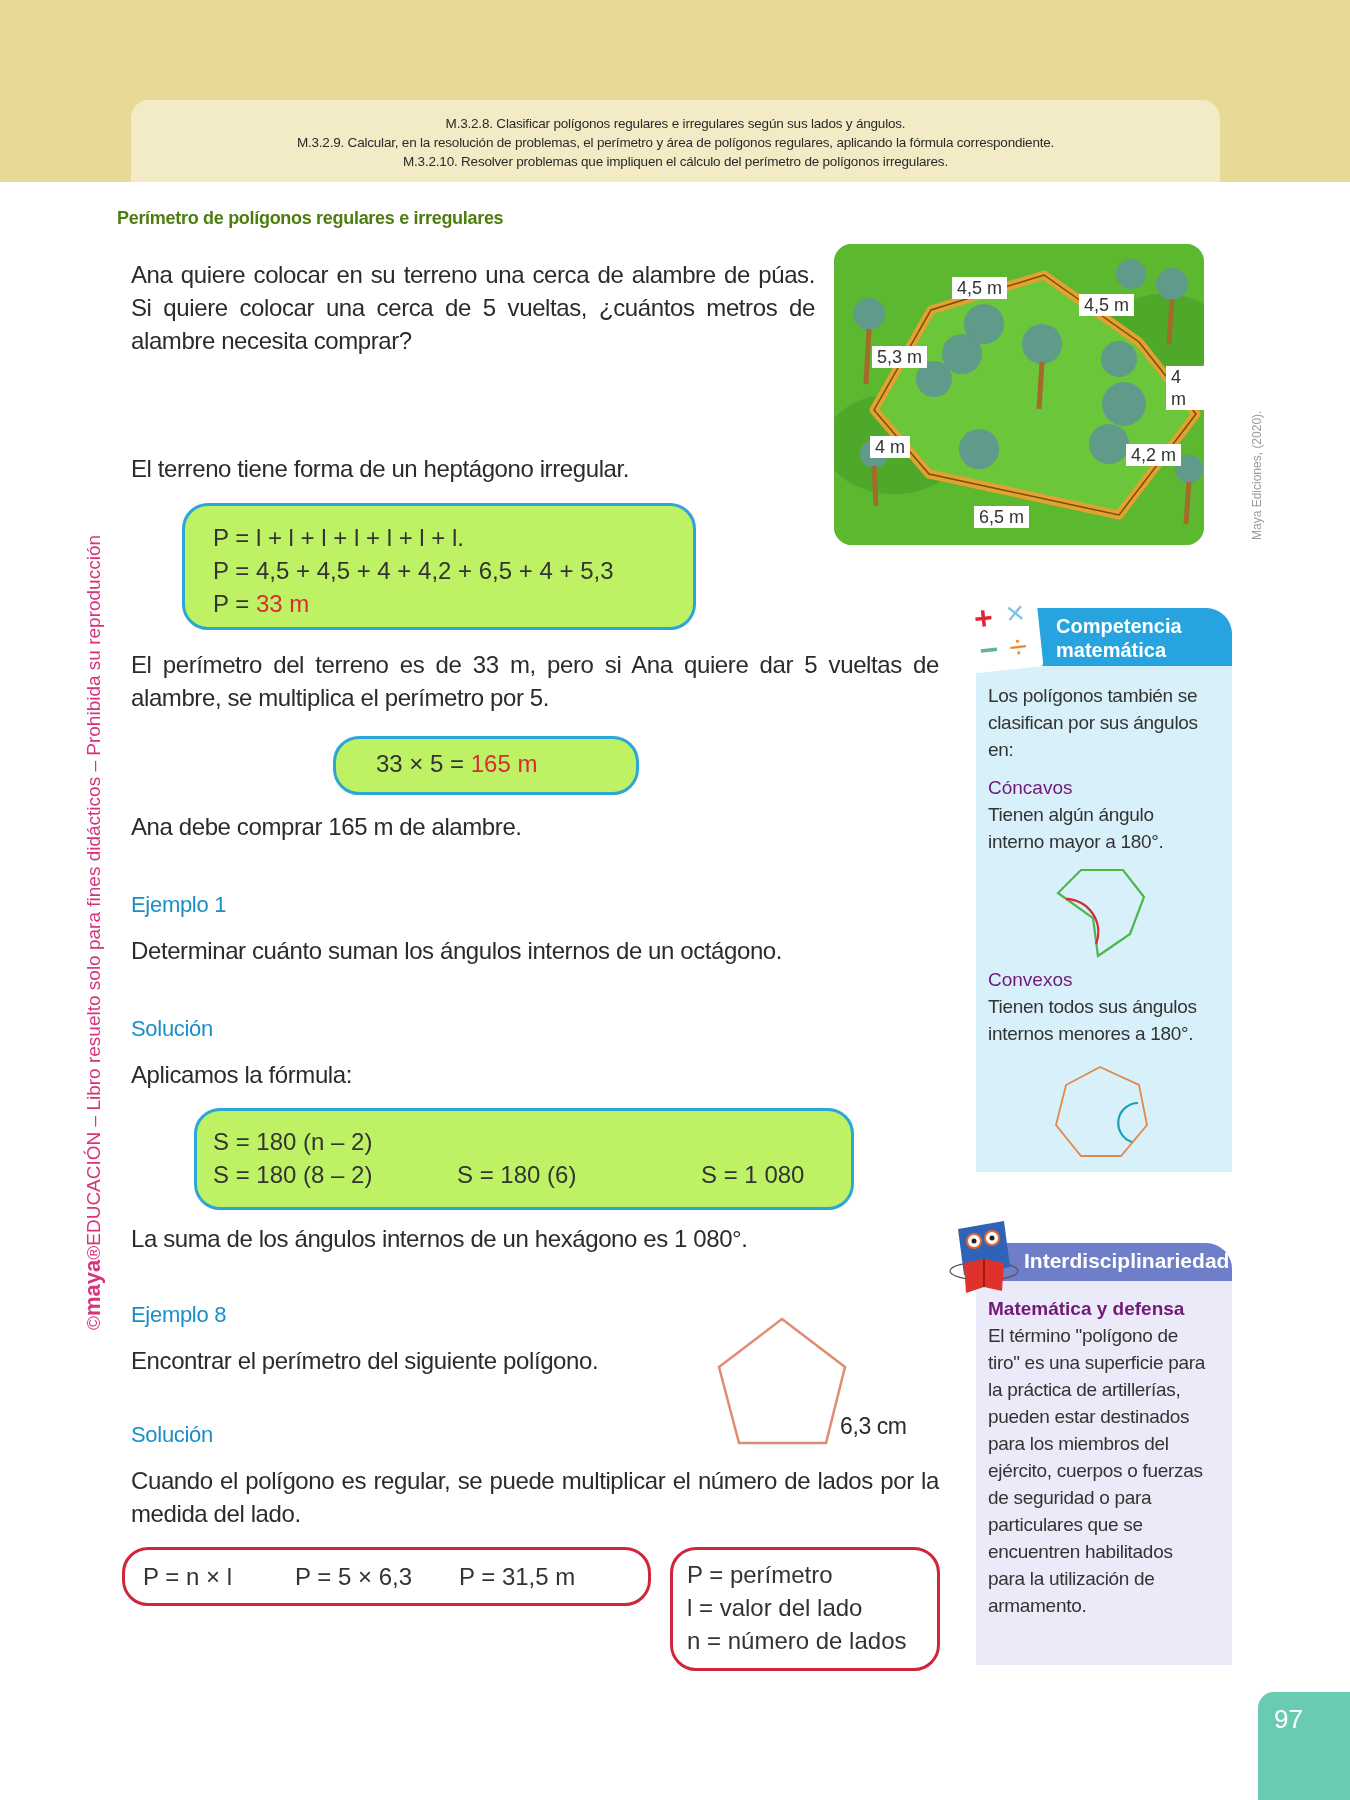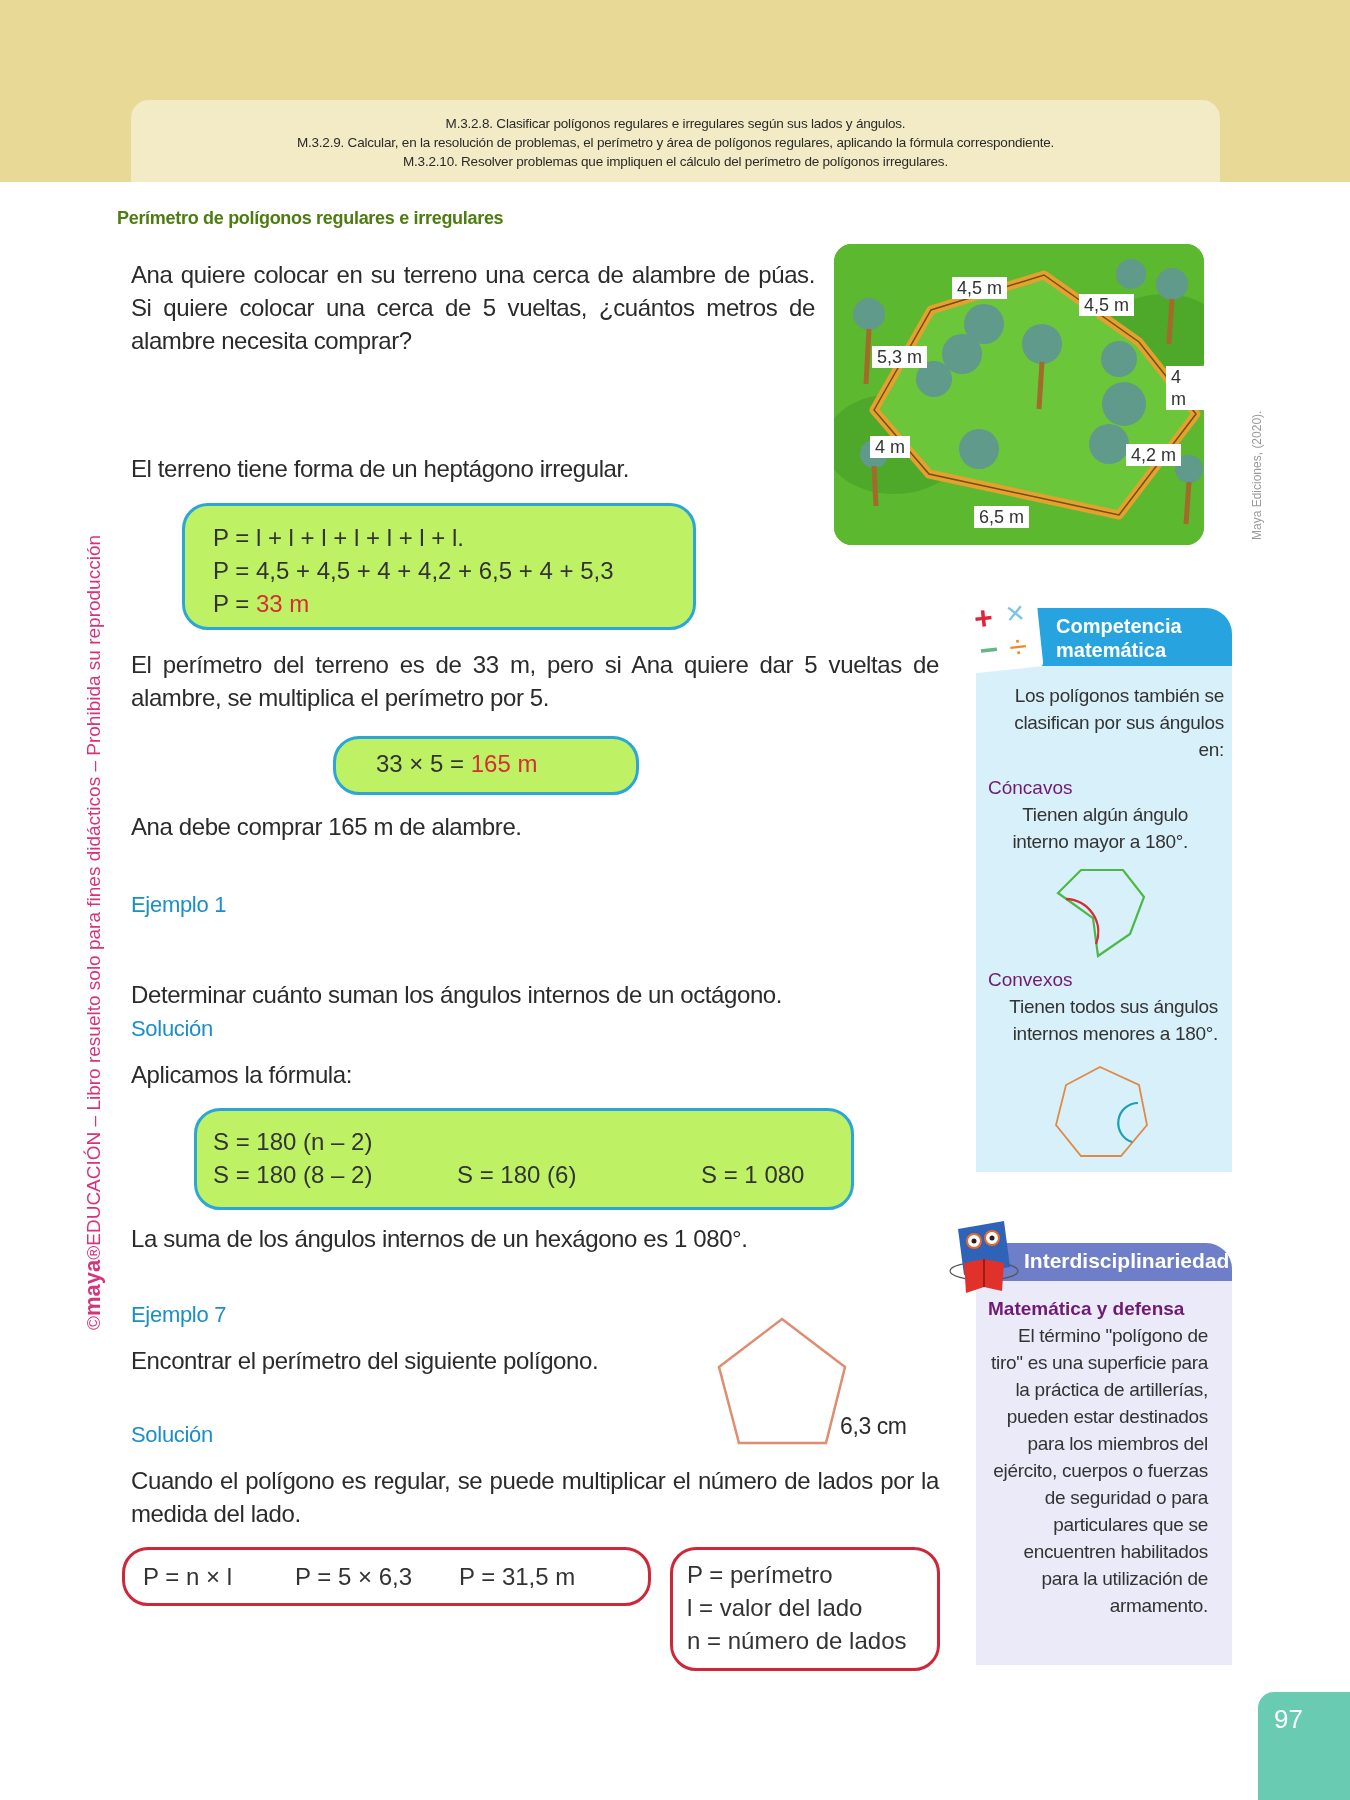--- a/index.html
+++ b/index.html
@@ -18,21 +18,21 @@
   .box-blue { border: 3px solid #2ba6d6; border-radius: 26px; background: #bef264; }
   .box-red { border: 3px solid #d0263a; border-radius: 26px; background: #fff; }
   .mono-line { font-size: 24px; line-height: 33px; color: #333; font-weight: 300; }
   .red { color: #d62e36; }
   .scene { left: 834px; top: 244px; width: 370px; height: 301px; border-radius: 18px; overflow: hidden; background: #5ab82e; }
   .lbl { position: absolute; background: #fff; font-size: 18px; padding: 0 5px; line-height: 22px; color: #333; }
   .credit-img { left: 1250px; top: 540px; transform-origin: 0 0; transform: rotate(-90deg); font-size: 12px; color: #9a9a9a; white-space: nowrap; }
   .comp-box { left: 976px; top: 608px; width: 256px; height: 564px; background: #d8f0fa; border-radius: 0 26px 0 0; }
   .comp-head { position: absolute; left: 0; top: 0; width: 256px; height: 58px; background: #27a4df; border-radius: 0 26px 0 0; }
   .comp-title { position: absolute; left: 80px; top: 6px; font-size: 20px; font-weight: bold; color: #fff; line-height: 24px; }
-  .side-text { font-size: 19px; line-height: 27px; color: #333; font-weight: 300; letter-spacing: -0.3px; text-align: right; }
+  .side-text { font-size: 19px; line-height: 27px; color: #333; font-weight: 300; letter-spacing: -0.3px; }
   .side-bold { font-size: 19px; line-height: 27px; color: #701a75; font-weight: normal; }
   .inter-box { left: 976px; top: 1243px; width: 256px; height: 422px; background: #eaeaf8; border-radius: 0 26px 0 0; }
   .inter-head { position: absolute; left: 0; top: 0; width: 256px; height: 38px; background: #6e7ec8; border-radius: 0 26px 0 0; }
   .inter-title { position: absolute; left: 48px; top: 6px; font-size: 21px; font-weight: bold; color: #fff; }
   .page-num { left: 1258px; top: 1692px; width: 92px; height: 108px; background: #68cbb2; border-radius: 16px 0 0 0; }
   .page-num span { position: absolute; left: 16px; top: 12px; font-size: 26px; color: #fff; }
 </style>
 </head>
 <body>
 
@@ -62,34 +62,34 @@
 
 <div class="abs para justify" style="left:131px; top:648px; width:808px;">El perímetro del terreno es de 33 m, pero si Ana quiere dar 5 vueltas de alambre, se multiplica el perímetro por 5.</div>
 
 <div class="abs box-blue" style="left:333px; top:736px; width:306px; height:59px; padding:8px 0 0 40px;">
   <div class="mono-line"><span>33 × 5 = </span><span class="red">165 m</span></div>
 </div>
 
 <div class="abs para" style="left:131px; top:810px;">Ana debe comprar 165 m de alambre.</div>
 
 <div class="abs blue-head" style="left:131px; top:892px;">Ejemplo 1</div>
-<div class="abs para" style="left:131px; top:934px;margin-top:44px;">Determinar cuánto suman los ángulos internos de un octágono.</div>
+<div class="abs para" style="left:131px; top:934px;">Determinar cuánto suman los ángulos internos de un octágono.</div>
 <div class="abs blue-head" style="left:131px; top:1016px;">Solución</div>
 <div class="abs para" style="left:131px; top:1058px;">Aplicamos la fórmula:</div>
 
 <div class="abs box-blue" style="left:194px; top:1108px; width:660px; height:102px; position:absolute;">
   <div class="mono-line abs" style="left:16px; top:14px;">S = 180 (n – 2)</div>
   <div class="mono-line abs" style="left:16px; top:47px;">S = 180 (8 – 2)</div>
   <div class="mono-line abs" style="left:260px; top:47px;">S = 180 (6)</div>
   <div class="mono-line abs" style="left:504px; top:47px;">S =  1 080</div>
 </div>
 
 <div class="abs para" style="left:131px; top:1222px;">La suma de los ángulos internos de un hexágono es 1 080°.</div>
 
-<div class="abs blue-head" style="left:131px; top:1302px;">Ejemplo 7</div>
+<div class="abs blue-head" style="left:131px; top:1302px;">Ejemplo 8</div>
 <div class="abs para" style="left:131px; top:1344px;">Encontrar el perímetro del siguiente polígono.</div>
 
 <svg class="abs" style="left:715px; top:1315px;" width="135" height="132" viewBox="0 0 135 132">
   <polygon points="67,4 130,52 111,128 24,128 4,52" fill="none" stroke="#e08c70" stroke-width="2.5"></polygon>
 </svg>
 <div class="abs para" style="left:840px; top:1410px; font-size:23px;">6,3 cm</div>
 
 <div class="abs blue-head" style="left:131px; top:1422px;">Solución</div>
 <div class="abs para justify" style="left:131px; top:1464px; width:808px;">Cuando el polígono es regular, se puede multiplicar el número de lados por la medida del lado.</div>
 

